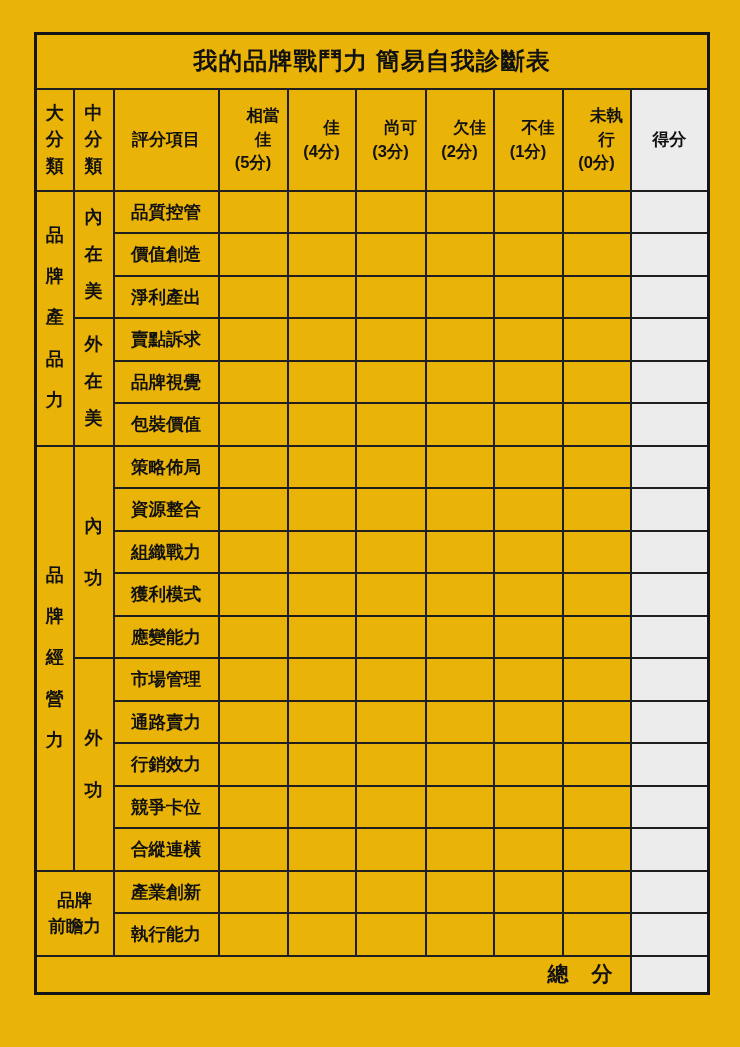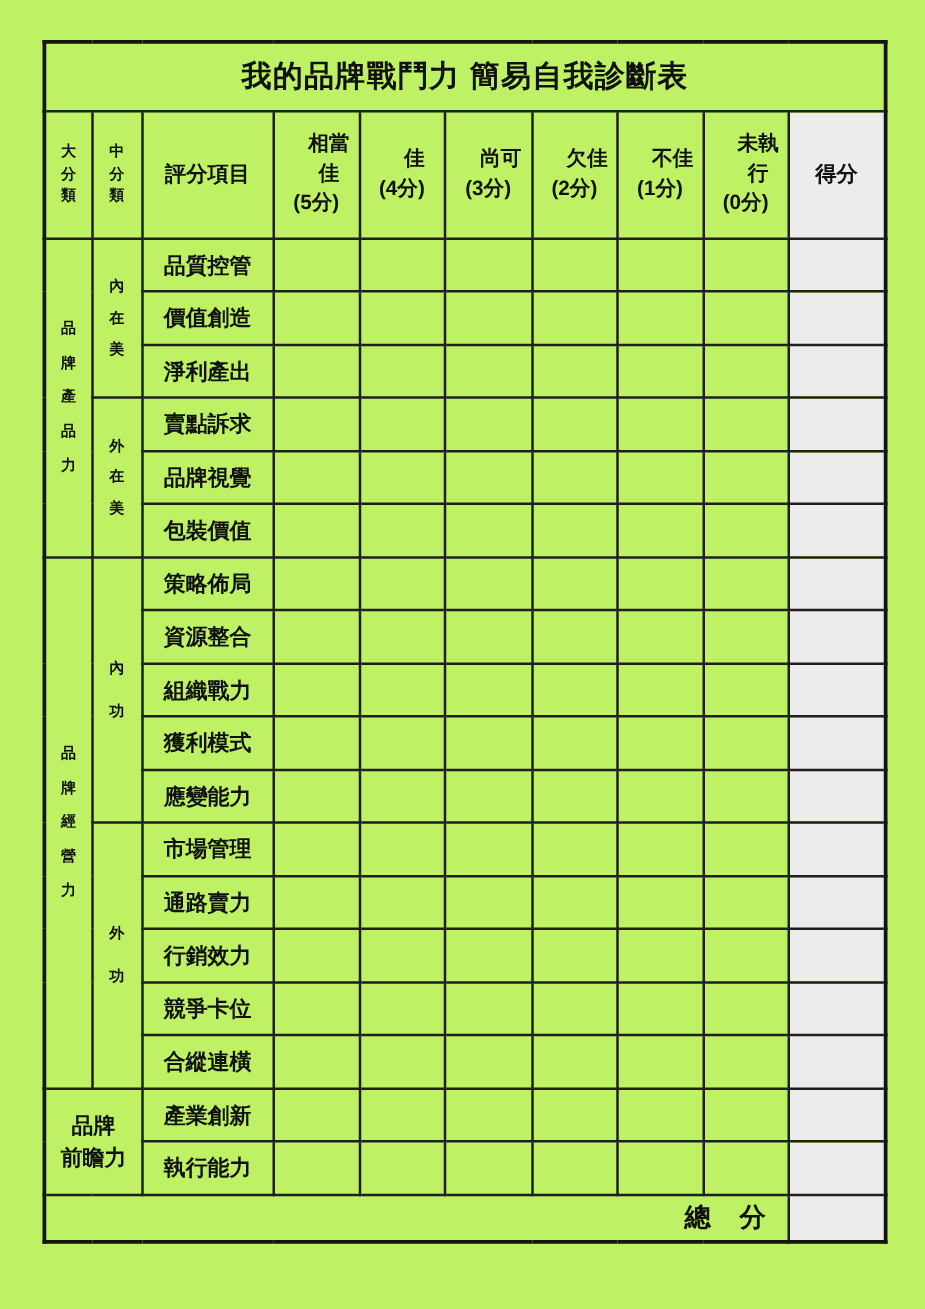--- a/index.html
+++ b/index.html
@@ -5,21 +5,21 @@
   html, body {
     margin: 0;
     padding: 0;
     background: #ffffff;
     font-family: "Liberation Sans", sans-serif;
   }
   .page {
     position: relative;
     width: 740px;
     height: 1047px;
-    background: #bef264;
+    background: #eab308;
     overflow: hidden;
   }
   table.diag {
     position: absolute;
     left: 34px;
     top: 32px;
     width: 673px;
     border-collapse: collapse;
     table-layout: fixed;
     border: 3px solid #151515;
@@ -41,21 +41,21 @@
 
   .title-cell {
     font-size: 24px;
     letter-spacing: 1px;
   }
   
   .vtxt {
     display: inline-block;
     width: 1.15em;
     word-break: break-all;
-    font-size: 12px;
+    font-size: 18px;
   }
   .lh-head  { line-height: 1.45; }
   .lh-major { line-height: 2.3; }
   .lh-mid3  { line-height: 2.05; }
   .lh-mid2  { line-height: 2.9; text-align: center; }
 
   .item-head { font-size: 17px; margin-top: 28px; }
   .score-head-name   { font-size: 16.5px; line-height: 1.45; padding-left: 20px; }
   .score-head-points { font-size: 16.5px; line-height: 1.45; }
   .item-label { font-size: 17.5px; }

